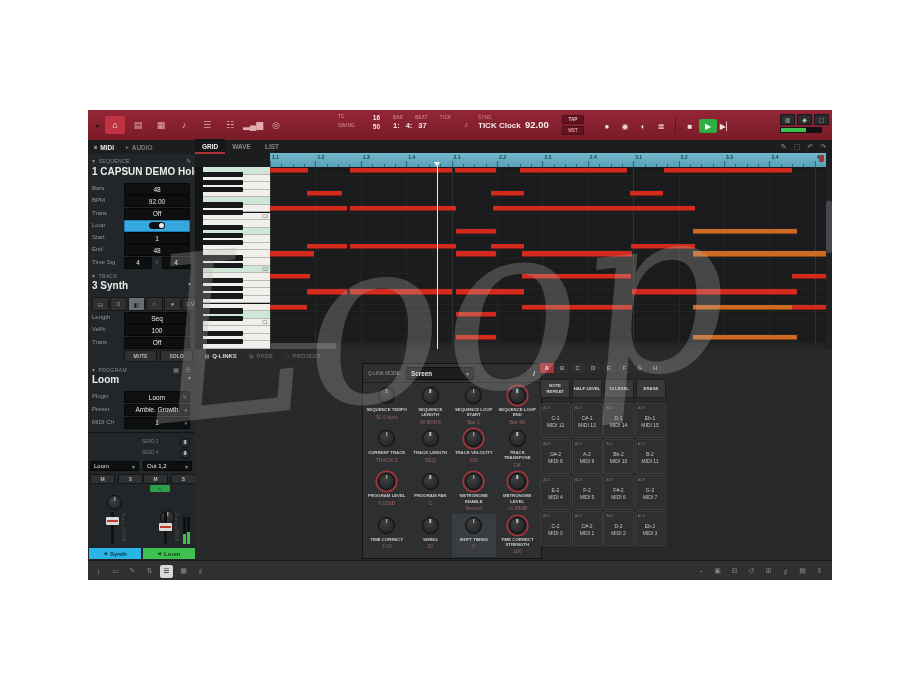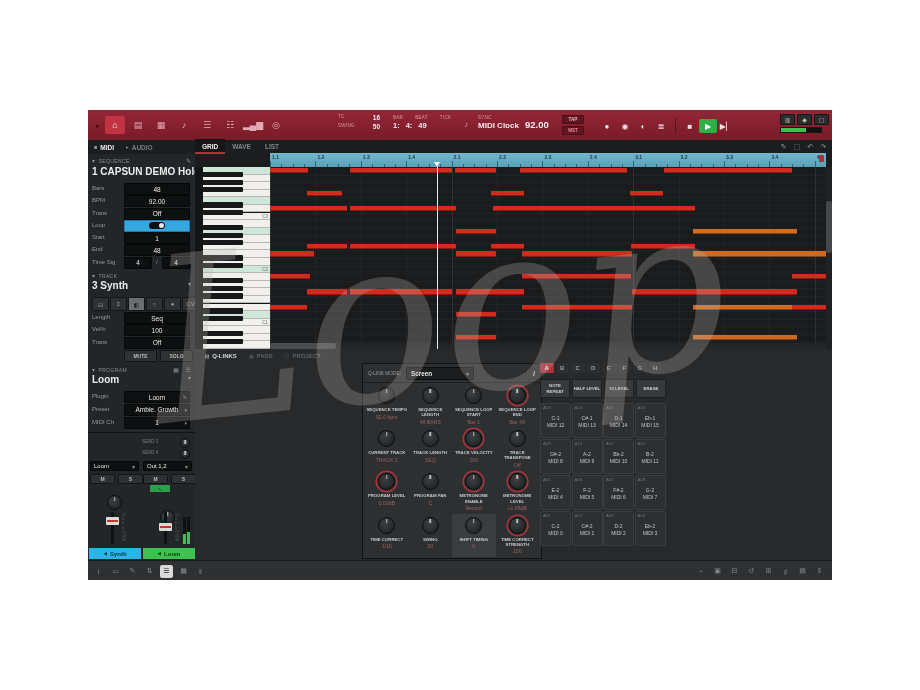--- a/index.html
+++ b/index.html
@@ -137,27 +137,27 @@
     </div>
     <div class="abs" style="left:305px;top:5px;width:68px">
       <div style="display:flex;gap:12px">
           <span class="tb-lbl">BAR</span>
           <span class="tb-lbl">BEAT</span>
           <span class="tb-lbl">TICK</span>
         </div>
       <div style="display:flex;gap:6px;margin-top:1px">
           <span class="tb-val">1:</span>
           <span class="tb-val">4:</span>
-          <span class="tb-val">49</span>
+          <span class="tb-val">37</span>
         </div>
     </div>
     <div class="abs" style="left:376px;top:10px;color:#d79aa2;font-size:8px"><span>♪</span></div>
     <div class="abs" style="left:390px;top:5px">
       <div class="tb-lbl">SYNC</div>
-      <div class="tb-val" style="font-size:8px;margin-top:1px">MIDI Clock</div>
+      <div class="tb-val" style="font-size:8px;margin-top:1px">TICK Clock</div>
     </div>
     <div class="abs" style="left:437px;top:9px;font-size:9.5px;font-weight:bold;color:#f7eced">92.00</div>
     <div class="abs" style="left:474px;top:5px">
       <div class="tb-chip">TAP</div>
       <div class="tb-chip" style="margin-top:2px;color:#e88b96">MST</div>
     </div>
     <div class="abs" style="left:510px;top:8px;display:flex;align-items:center" id="transport">
         <div class="tr-btn">●</div>
         <div class="tr-btn">◉</div>
         <div class="tr-btn">◐</div>

